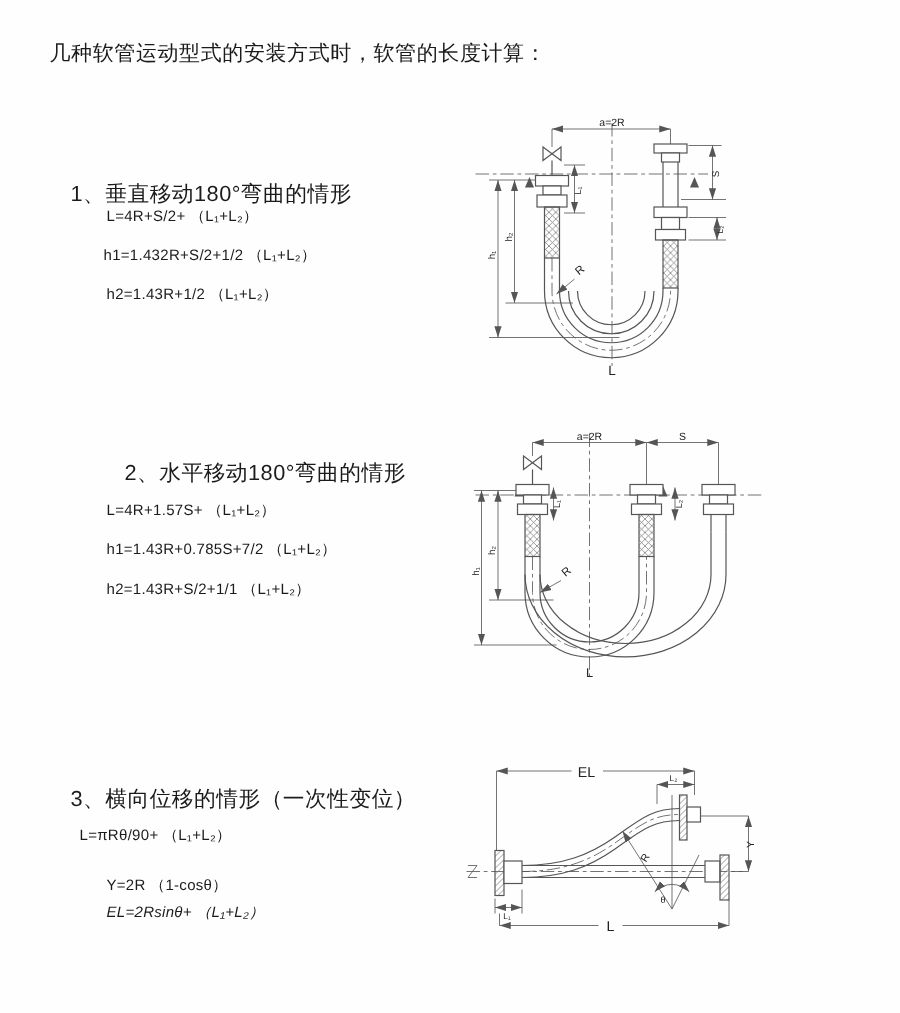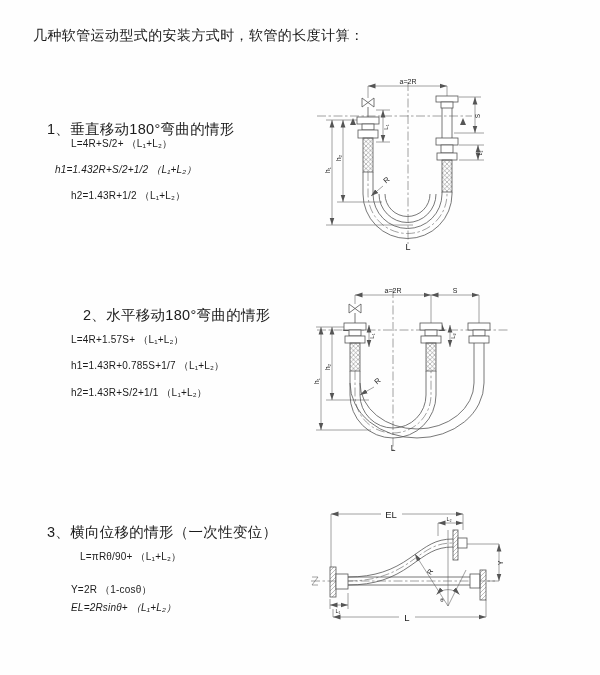--- a/index.html
+++ b/index.html
@@ -23,30 +23,30 @@
   .cl { stroke-dasharray:9 2.5 2.5 2.5; }  
   .thin { stroke-width:.55; }
 </style>
 </head>
 <body>
 
 <div class="t title" style="left:33px; top:27px;font-family:Liberation Mono, monospace;">几种软管运动型式的安装方式时，软管的长度计算：</div>
 
 <div class="t heading" style="left:47px; top:120px;">1、垂直移动180°弯曲的情形</div>
 <div class="t formula" style="left:71px; top:137px;">L=4R+S/2+ （L₁+L₂）</div>
-<div class="t formula" style="left:55px; top:163px;font-style:italic;">h1=1.432R+S/2+1/2 （L₁+L₂）</div>
+<div class="t formula" style="left:69px; top:163px;">h1=1.432R+S/2+1/2 （L₁+L₂）</div>
 <div class="t formula" style="left:71px; top:189px;">h2=1.43R+1/2 （L₁+L₂）</div>
 
 <div class="t heading" style="left:47px; top:306px;margin-left:36px;">2、水平移动180°弯曲的情形</div>
 <div class="t formula" style="left:71px; top:333px;">L=4R+1.57S+ （L₁+L₂）</div>
-<div class="t formula" style="left:71px; top:359px;">h1=1.43R+0.785S+1/7 （L₁+L₂）</div>
+<div class="t formula" style="left:71px; top:359px;">h1=1.43R+0.785S+7/2 （L₁+L₂）</div>
 <div class="t formula" style="left:71px; top:386px;">h2=1.43R+S/2+1/1 （L₁+L₂）</div>
 
 <div class="t heading" style="left:47px; top:523px;">3、横向位移的情形（一次性变位）</div>
-<div class="t formula" style="left:80px; top:550px;">L=πRθ/90+ （L₁+L₂）</div>
+<div class="t formula" style="left:53px; top:550px;">L=πRθ/90+ （L₁+L₂）</div>
 <div class="t formula" style="left:71px; top:583px;">Y=2R （1-cosθ）</div>
 <div class="t formula" style="left:71px; top:601px;font-style:italic;">EL=2Rsinθ+ （L₁+L₂）</div>
 
 <svg style="left:312px; top:74px;" width="215" height="180" viewBox="0 0 215 180">
   <defs>
     <marker id="ar1" markerUnits="userSpaceOnUse" markerWidth="9" markerHeight="8" refX="7.5" refY="4" orient="auto-start-reverse">
       <path d="M0,1.6 L7.5,4 L0,6.4 Z" fill="#555"></path>
     </marker>
     <pattern id="x1" width="4.5" height="4.5" patternUnits="userSpaceOnUse">
       <path d="M0,0 L4.5,4.5 M4.5,0 L0,4.5" stroke="#7a7a7a" stroke-width="0.5"></path>

